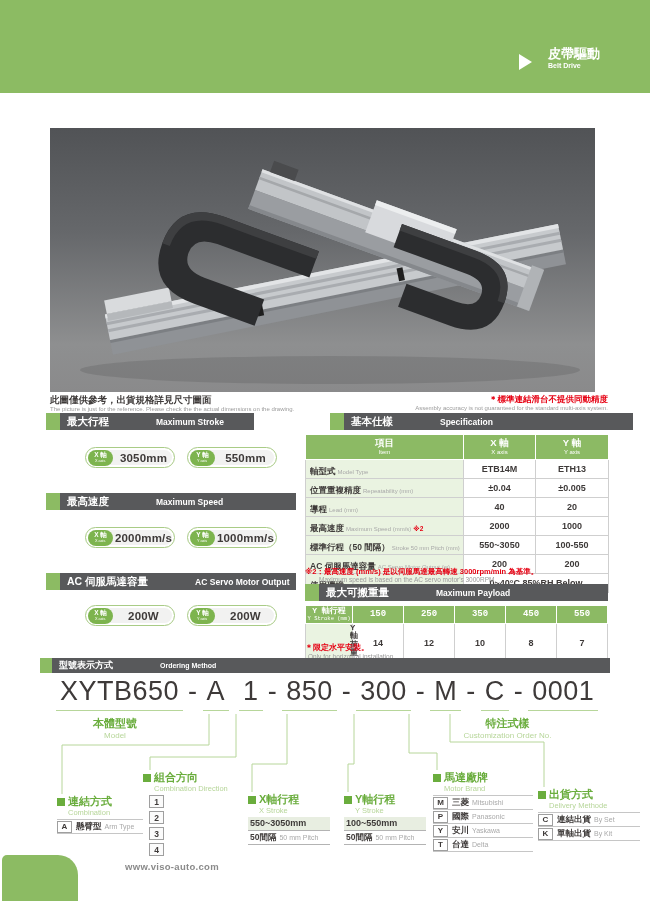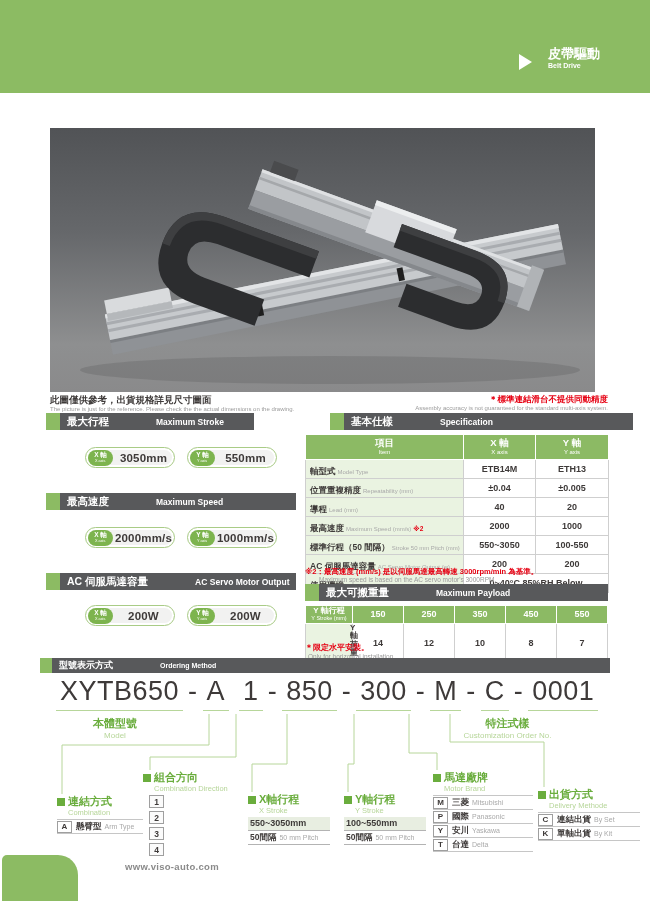--- a/index.html
+++ b/index.html
@@ -60,21 +60,21 @@
   .lab-zh{font-size:8.5px;font-weight:bold;color:#3e3a39;}
   .lab-en{font-size:6px;color:#a9a9a9;margin-left:2px;}
   .lab-mark{font-size:6.5px;color:#e60012;font-weight:bold;margin-left:2px;}
   td.val{font-size:9px;font-weight:bold;text-align:center;color:#3e3a39;background:#fff;}
   .spec-foot{position:absolute;left:305px;top:567px;line-height:1.25;}
   .spec-foot .zh{font-size:7.5px;font-weight:bold;color:#e60012;}
   .spec-foot .en{font-size:6.5px;color:#9b9b9b;padding-left:14px;}
 
   
   .payload-table{position:absolute;left:305px;top:605px;width:303px;}
-  .payload-table tr.green td{background:#8cba64;color:#fff;border:1px solid #fff;height:17px;padding:0;text-align:center;line-height:1.05;}
+  .payload-table tr.green td{background:#8cba64;color:#fff;border:1px solid #fff;height:17px;padding:0;text-align:center;line-height:1.05;font-family:Liberation Mono, monospace;}
   .pl-zh{display:block;font-size:8px;font-weight:bold;}
   .pl-en{display:block;font-size:5.5px;}
   .payload-table tr.body td{border:1px solid #cfcfcf;height:17px;padding:0;text-align:center;line-height:1.05;}
   .payload-table td.lab2{background:#eaf3e1;}
   .pl2-zh{display:block;font-size:8px;font-weight:bold;color:#3e3a39;padding-left:44px;}
   .pl2-en{display:block;font-size:5.5px;color:#a9a9a9;}
   .payload-table td.pval{font-size:9px;font-weight:bold;color:#3e3a39;background:#fff;}
   .pay-note{position:absolute;left:305px;top:643px;line-height:1.3;}
   .pay-note .zh{font-size:8px;font-weight:bold;color:#e60012;}
   .pay-note .en{font-size:6.5px;color:#9b9b9b;padding-left:3px;}

